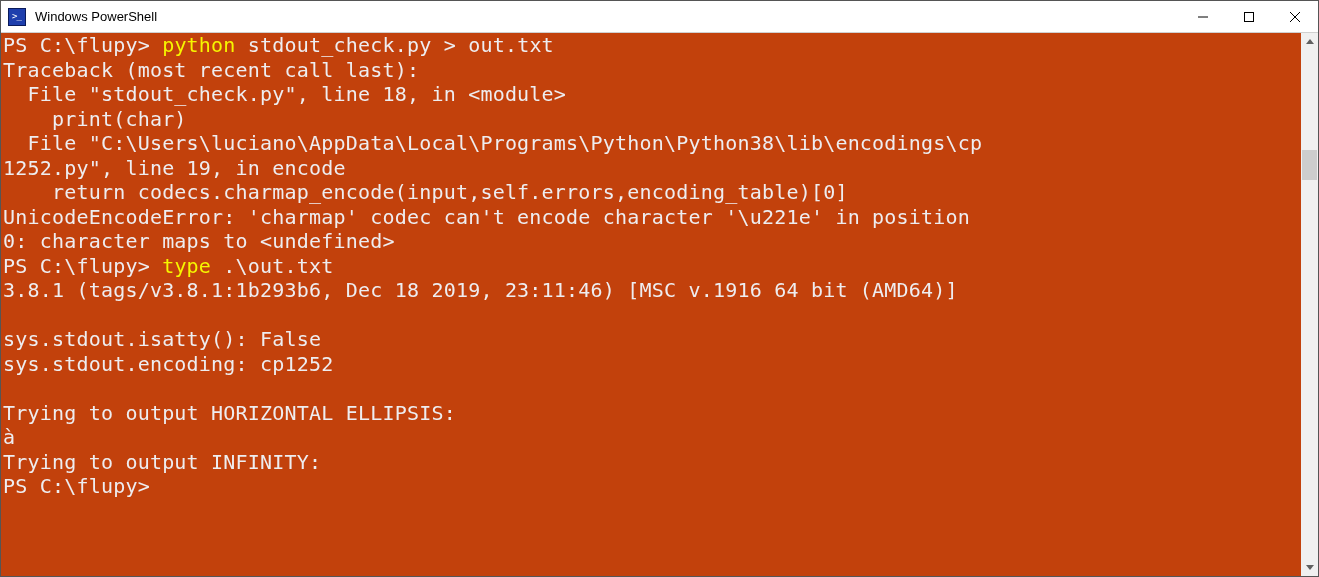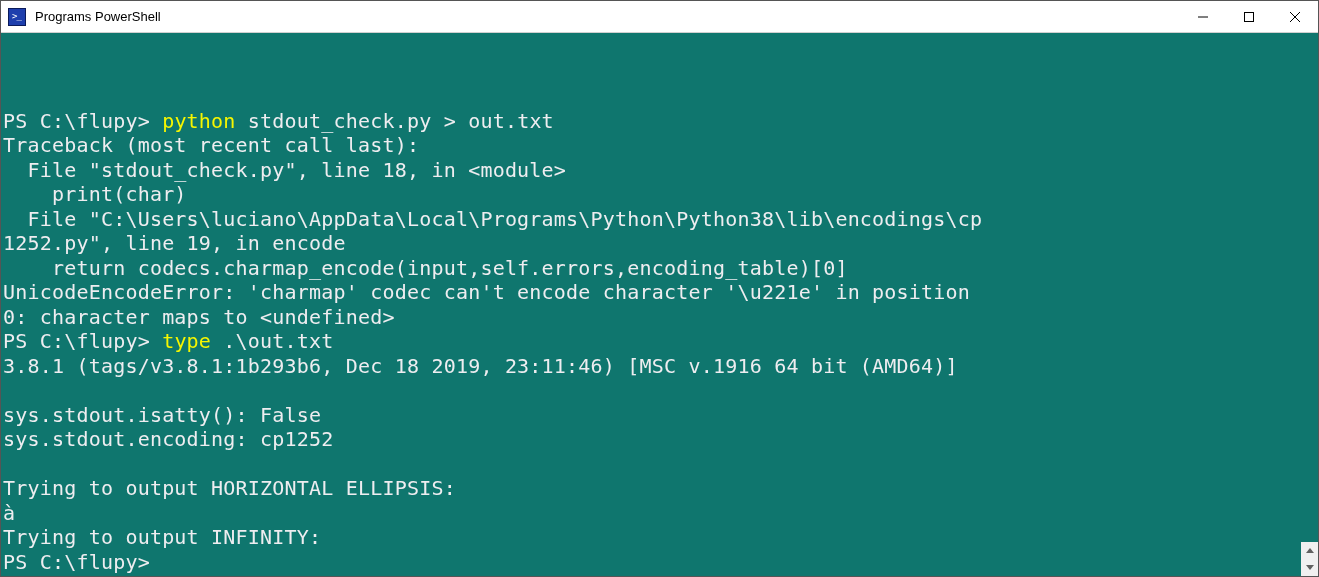--- a/index.html
+++ b/index.html
@@ -7,40 +7,40 @@
   .window { width: 1319px; height: 577px; border: 1px solid #555; background: #fff; display: flex; flex-direction: column; }
   .titlebar { height: 32px; background: #ffffff; display: flex; align-items: center; border-bottom: 1px solid #d0d0d0; }
   .titlebar .icon-box { width: 32px; height: 32px; display: flex; align-items: center; justify-content: center; }
   .ps-icon { width: 18px; height: 18px; background: #1e3fad; border: 1px solid #0a1a5a; display: flex; align-items: center; justify-content: center; position: relative; }
   .ps-icon::after { content: ">_"; color: #fff; font-size: 9px; font-family: Consolas, monospace; position: absolute; top: 2px; left: 3px; letter-spacing: -1px; }
   .title-text { flex: 1; font-size: 13px; color: #000; padding-left: 2px; }
   .win-controls { display: flex; height: 100%; }
   .win-btn { width: 46px; height: 31px; display: flex; align-items: center; justify-content: center; cursor: default; }
   .win-btn svg { width: 10px; height: 10px; }
 
-  .client { flex: 1; display: flex; background: #0f766e; align-items: flex-end; }
+  .client { flex: 1; display: flex; background: #c2410c; }
   .terminal { flex: 1; font-family: Consolas, "Lucida Console", monospace; font-size: 20px; line-height: 24.5px; color: #eeedf0; padding: 0 2px 2px 2px; white-space: pre; overflow: hidden; letter-spacing: 0.2px; }
   .prompt { color: #eeedf0; }
   .cmd-yellow { color: #f6f600; }
   .cmd-white { color: #eeedf0; }
 
   .scrollbar { width: 17px; background: #f0f0f0; position: relative; display: flex; flex-direction: column; }
   .scroll-arrow { height: 17px; background: #f0f0f0; display: flex; align-items: center; justify-content: center; color: #606060; font-size: 10px; }
   .scroll-track { flex: 1; background: #f0f0f0; position: relative; }
   .scroll-thumb { position: absolute; left: 1px; right: 1px; top: 100px; height: 30px; background: #cdcdcd; }
 </style>
 </head>
 <body>
 
 <div class="window">
   <div class="titlebar">
     <div class="icon-box">
       <div class="ps-icon"></div>
     </div>
-    <div class="title-text">Programs PowerShell</div>
+    <div class="title-text">Windows PowerShell</div>
     <div class="win-controls">
       <div class="win-btn">
         <svg viewBox="0 0 10 10">
             <line x1="0" y1="5" x2="10" y2="5" stroke="#000" stroke-width="1"></line>
           </svg>
       </div>
       <div class="win-btn">
         <svg viewBox="0 0 10 10">
             <rect x="0.5" y="0.5" width="9" height="9" fill="none" stroke="#000" stroke-width="1"></rect>
           </svg>

